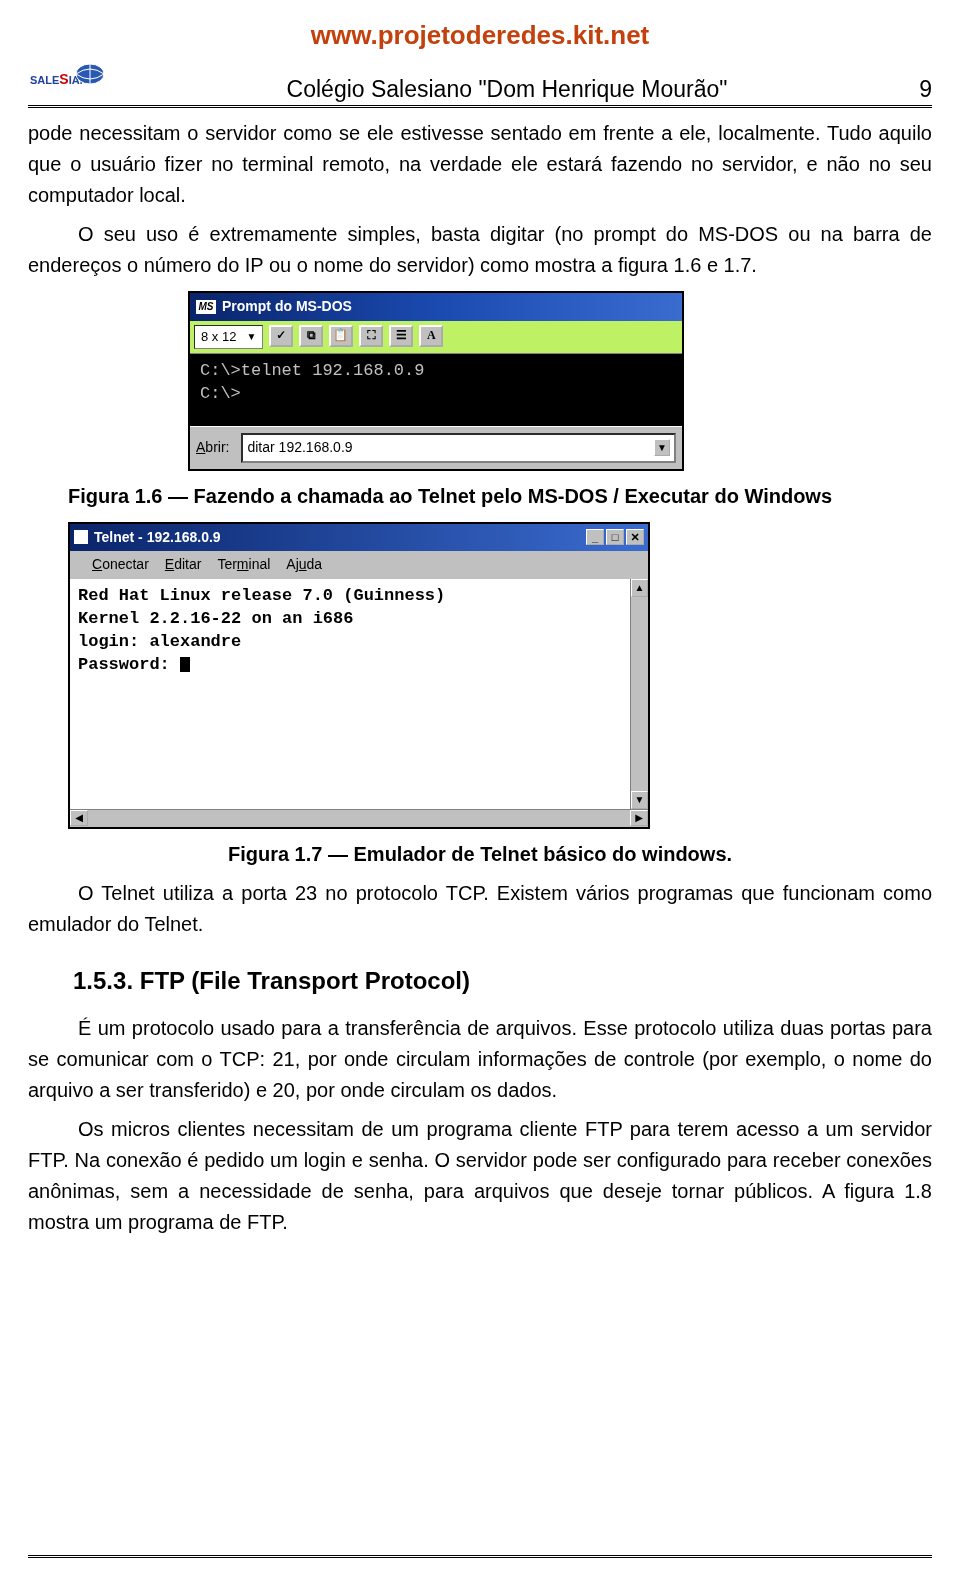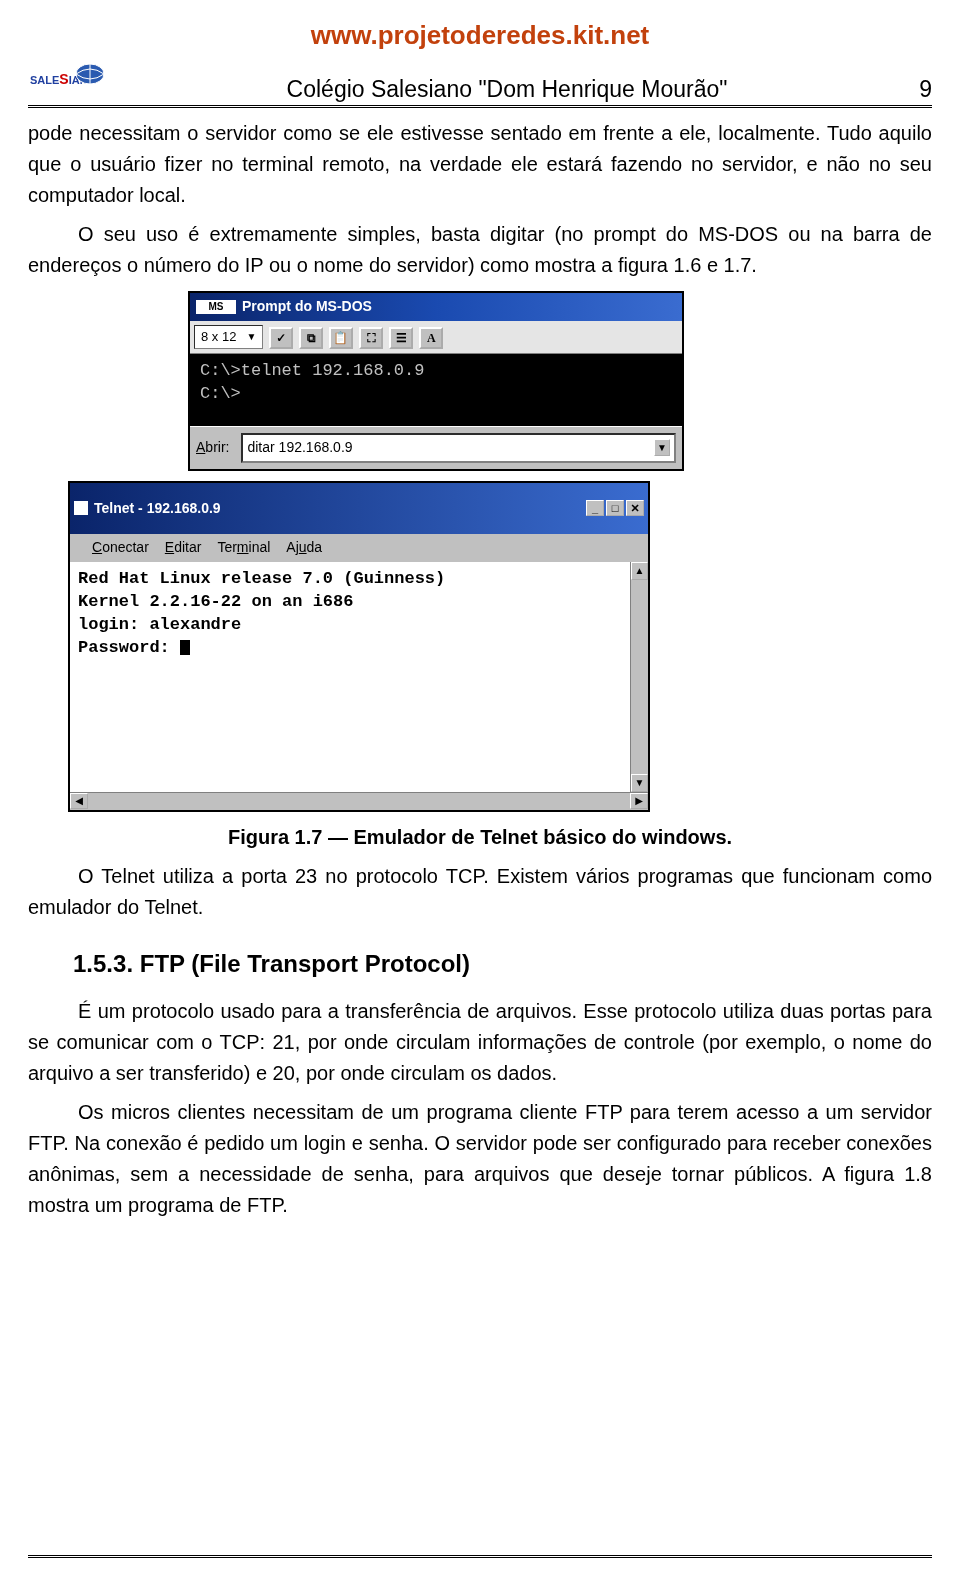--- a/index.html
+++ b/index.html
@@ -98,29 +98,29 @@
     background: linear-gradient(90deg, #0a246a 0%, #1a4ab0 50%, #3a6cd0 100%);
     color: #fff;
     font-weight: bold;
     font-size: 14px;
     padding: 3px 6px;
     display: flex;
     align-items: center;
     gap: 6px;
   }
   .titlebar .ticon {
-    width: 40px; height: 14px; background: #fff; color:#000;
-    font-size:10px; display:flex;align-items:center;justify-content:center;
+    width: 20px; height: 14px; background: #fff; color:#000;
+    font-size:10px; display:flex;align-items:center;justify-content:center;font-style:italic;
   }
   .dos-toolbar {
     display: flex;
-    align-items: flex-end;
+    align-items: flex-start;
     gap: 6px;
     padding: 4px;
-    background: #e5e5e5;
+    background: #bef264;
     border-bottom: 1px solid #808080;
   }
   .dos-select {
     background:#fff;border:1px inset #808080;padding:1px 6px;font-size:13px;
     display:flex;align-items:center;gap:10px;
   }
   .dos-select .dd{font-size:10px;color:#000;}
   .tb-btn {
     width:24px;height:22px;border:2px outset #fff;background:#c0c0c0;
     display:flex;align-items:center;justify-content:center;font-size:12px;
@@ -145,21 +145,21 @@
   
   .win-telnet {
     width: 582px;
     background:#c0c0c0;border:2px solid #000;
     font-family:"MS Sans Serif",Verdana,sans-serif;
     margin-left: 40px;
   }
   .telnet-title {
     background: linear-gradient(90deg, #0a246a, #3a6cd0);
     color:#fff;font-size:14px;font-weight:bold;
-    padding:15px 4px;display:flex;align-items:center;justify-content:space-between;
+    padding:3px 4px;display:flex;align-items:center;justify-content:space-between;
   }
   .telnet-title .left{display:flex;align-items:center;gap:6px;}
   .winbtns{display:flex;gap:2px;}
   .winbtn{width:18px;height:16px;background:#c0c0c0;border:1px outset #fff;
     display:flex;align-items:center;justify-content:center;font-size:11px;font-weight:bold;color:#000;}
   .menubar{background:#c0c0c0;padding:3px 22px;display:flex;gap:16px;font-size:14px;}
   .menubar span{position:relative;}
   .menubar span u{text-decoration:underline;}
   .telnet-body{
     display:flex;background:#fff;
@@ -222,20 +222,21 @@
       <div class="run-bar">
         <span class="lbl"><u>A</u>brir:</span>
         <div class="run-input">
           <span>ditar 192.168.0.9</span>
           <span class="dd">▼</span>
         </div>
       </div>
     </div>
   </div>
 
+  <p class="caption" style="margin-left:40px;">Figura 1.6 — Fazendo a chamada ao Telnet pelo MS-DOS / Executar do Windows</p>
 
   <div class="figures">
     <div class="win-telnet">
       <div class="telnet-title">
         <div class="left">
           <span style="width:14px;height:14px;background:#fff;display:inline-block;"></span>
           <span>Telnet - 192.168.0.9</span>
         </div>
         <div class="winbtns">
           <div class="winbtn">_</div>

